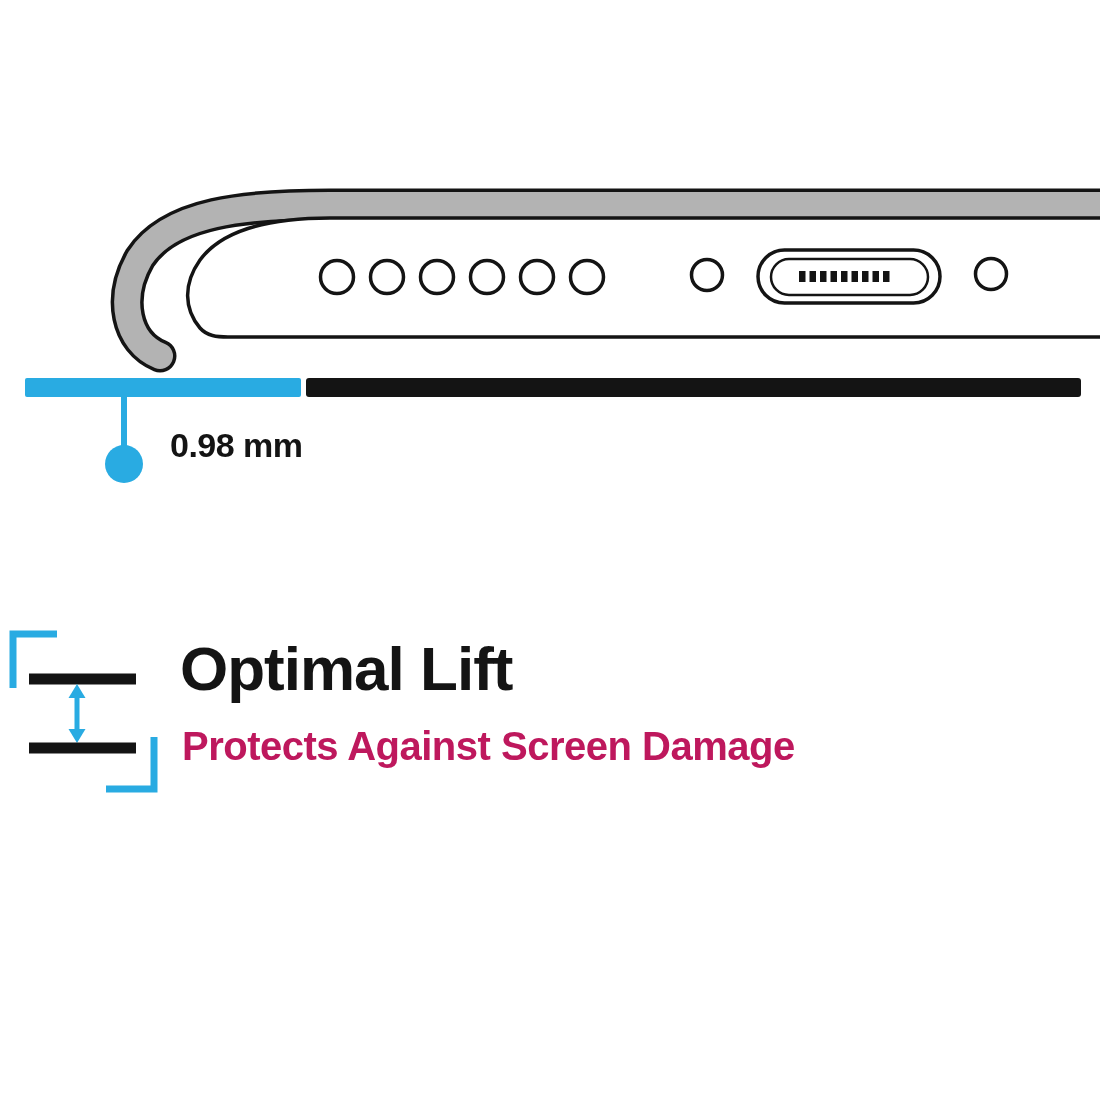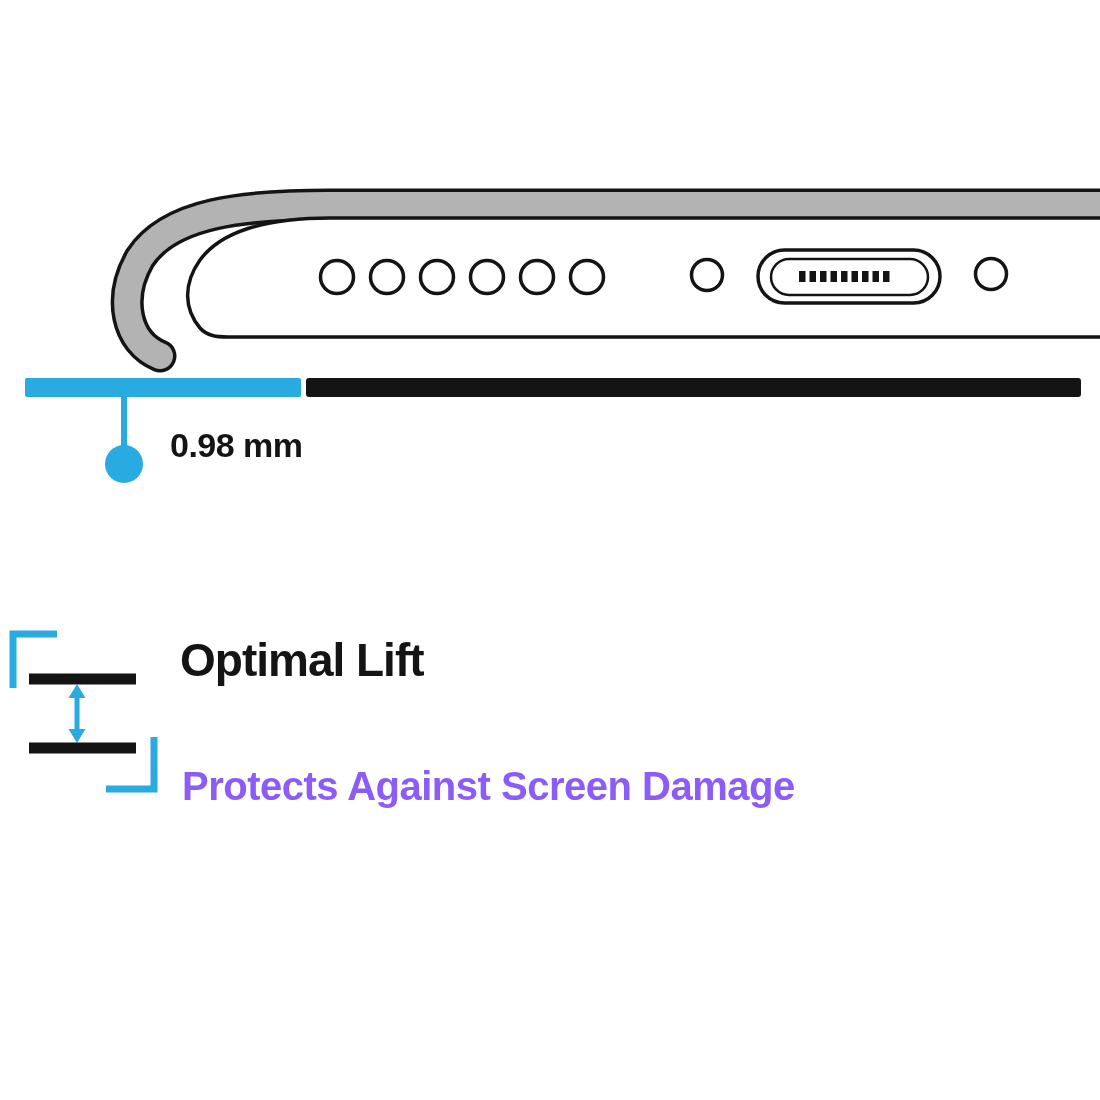--- a/index.html
+++ b/index.html
@@ -35,37 +35,37 @@
     left: 0;
     top: 622px;
     width: 170px;
     height: 180px;
     display: block;
   }
   .feature-title {
     position: absolute;
     left: 180px;
     top: 636px;
-    font-size: 46px;
+    font-size: 62px;
     font-weight: 700;
     letter-spacing: -1px;
     line-height: 1.05;
     color: #141414;
     white-space: nowrap;
     text-align: right;
   }
   .feature-subtitle {
     position: absolute;
     left: 182px;
-    top: 764px;
+    top: 724px;
     font-size: 40px;
     font-weight: 700;
     letter-spacing: -0.5px;
     line-height: 1.1;
-    color: #8b5cf6;
+    color: #be185d;
     white-space: nowrap;
   }
 </style>
 </head>
 <body>
 
 <div class="canvas">
 
   <svg class="top-illustration" viewBox="0 0 1100 490" xmlns="http://www.w3.org/2000/svg" aria-hidden="true">
 

